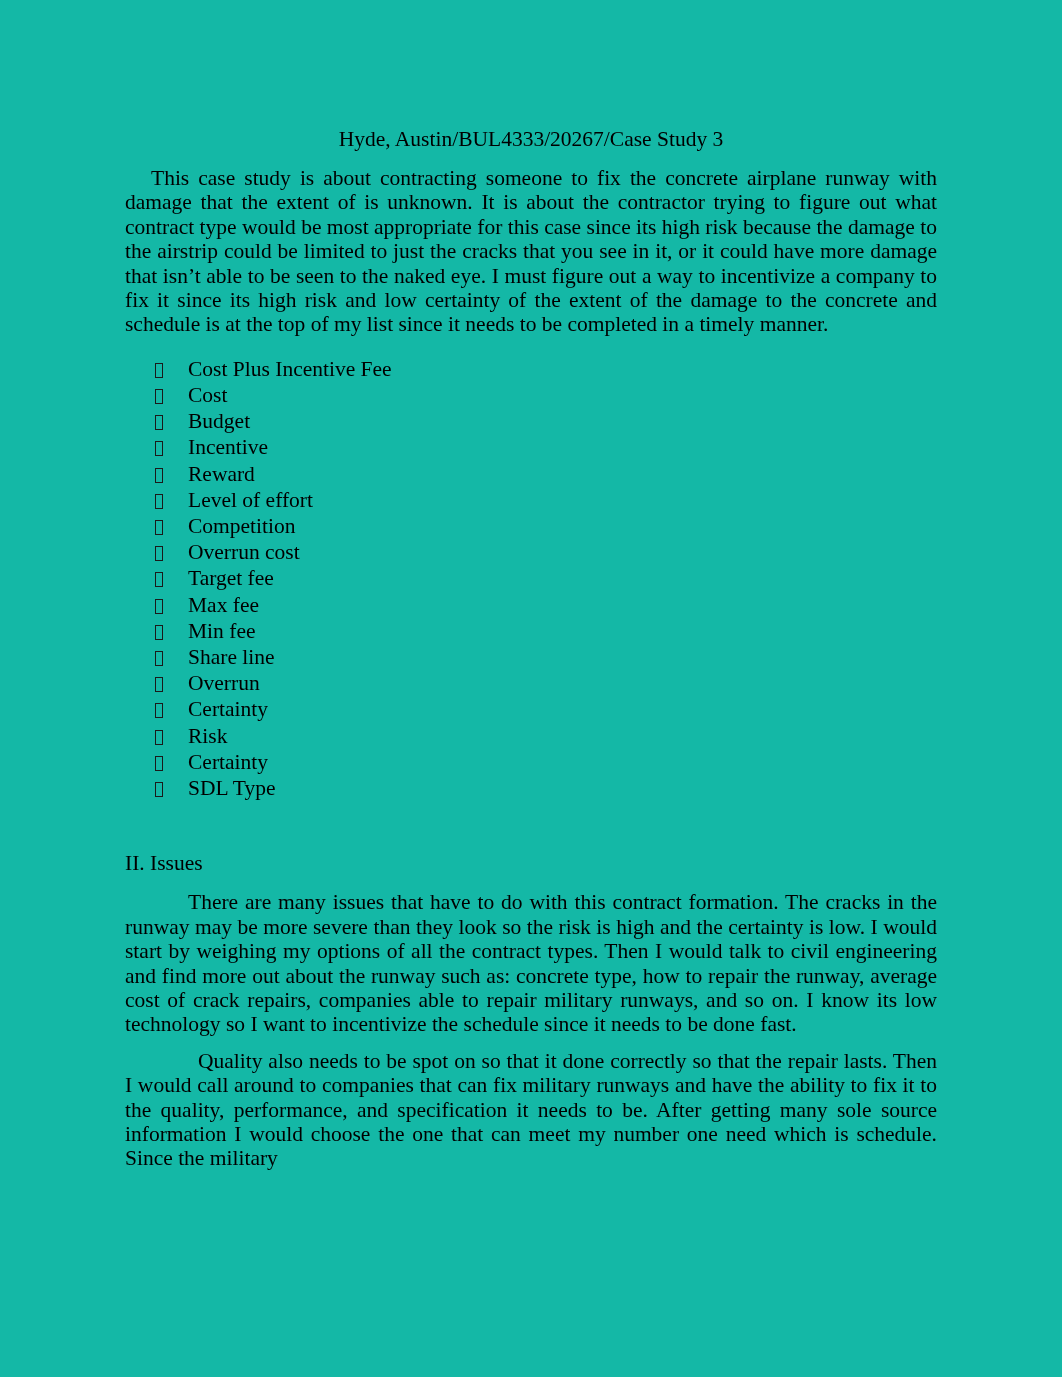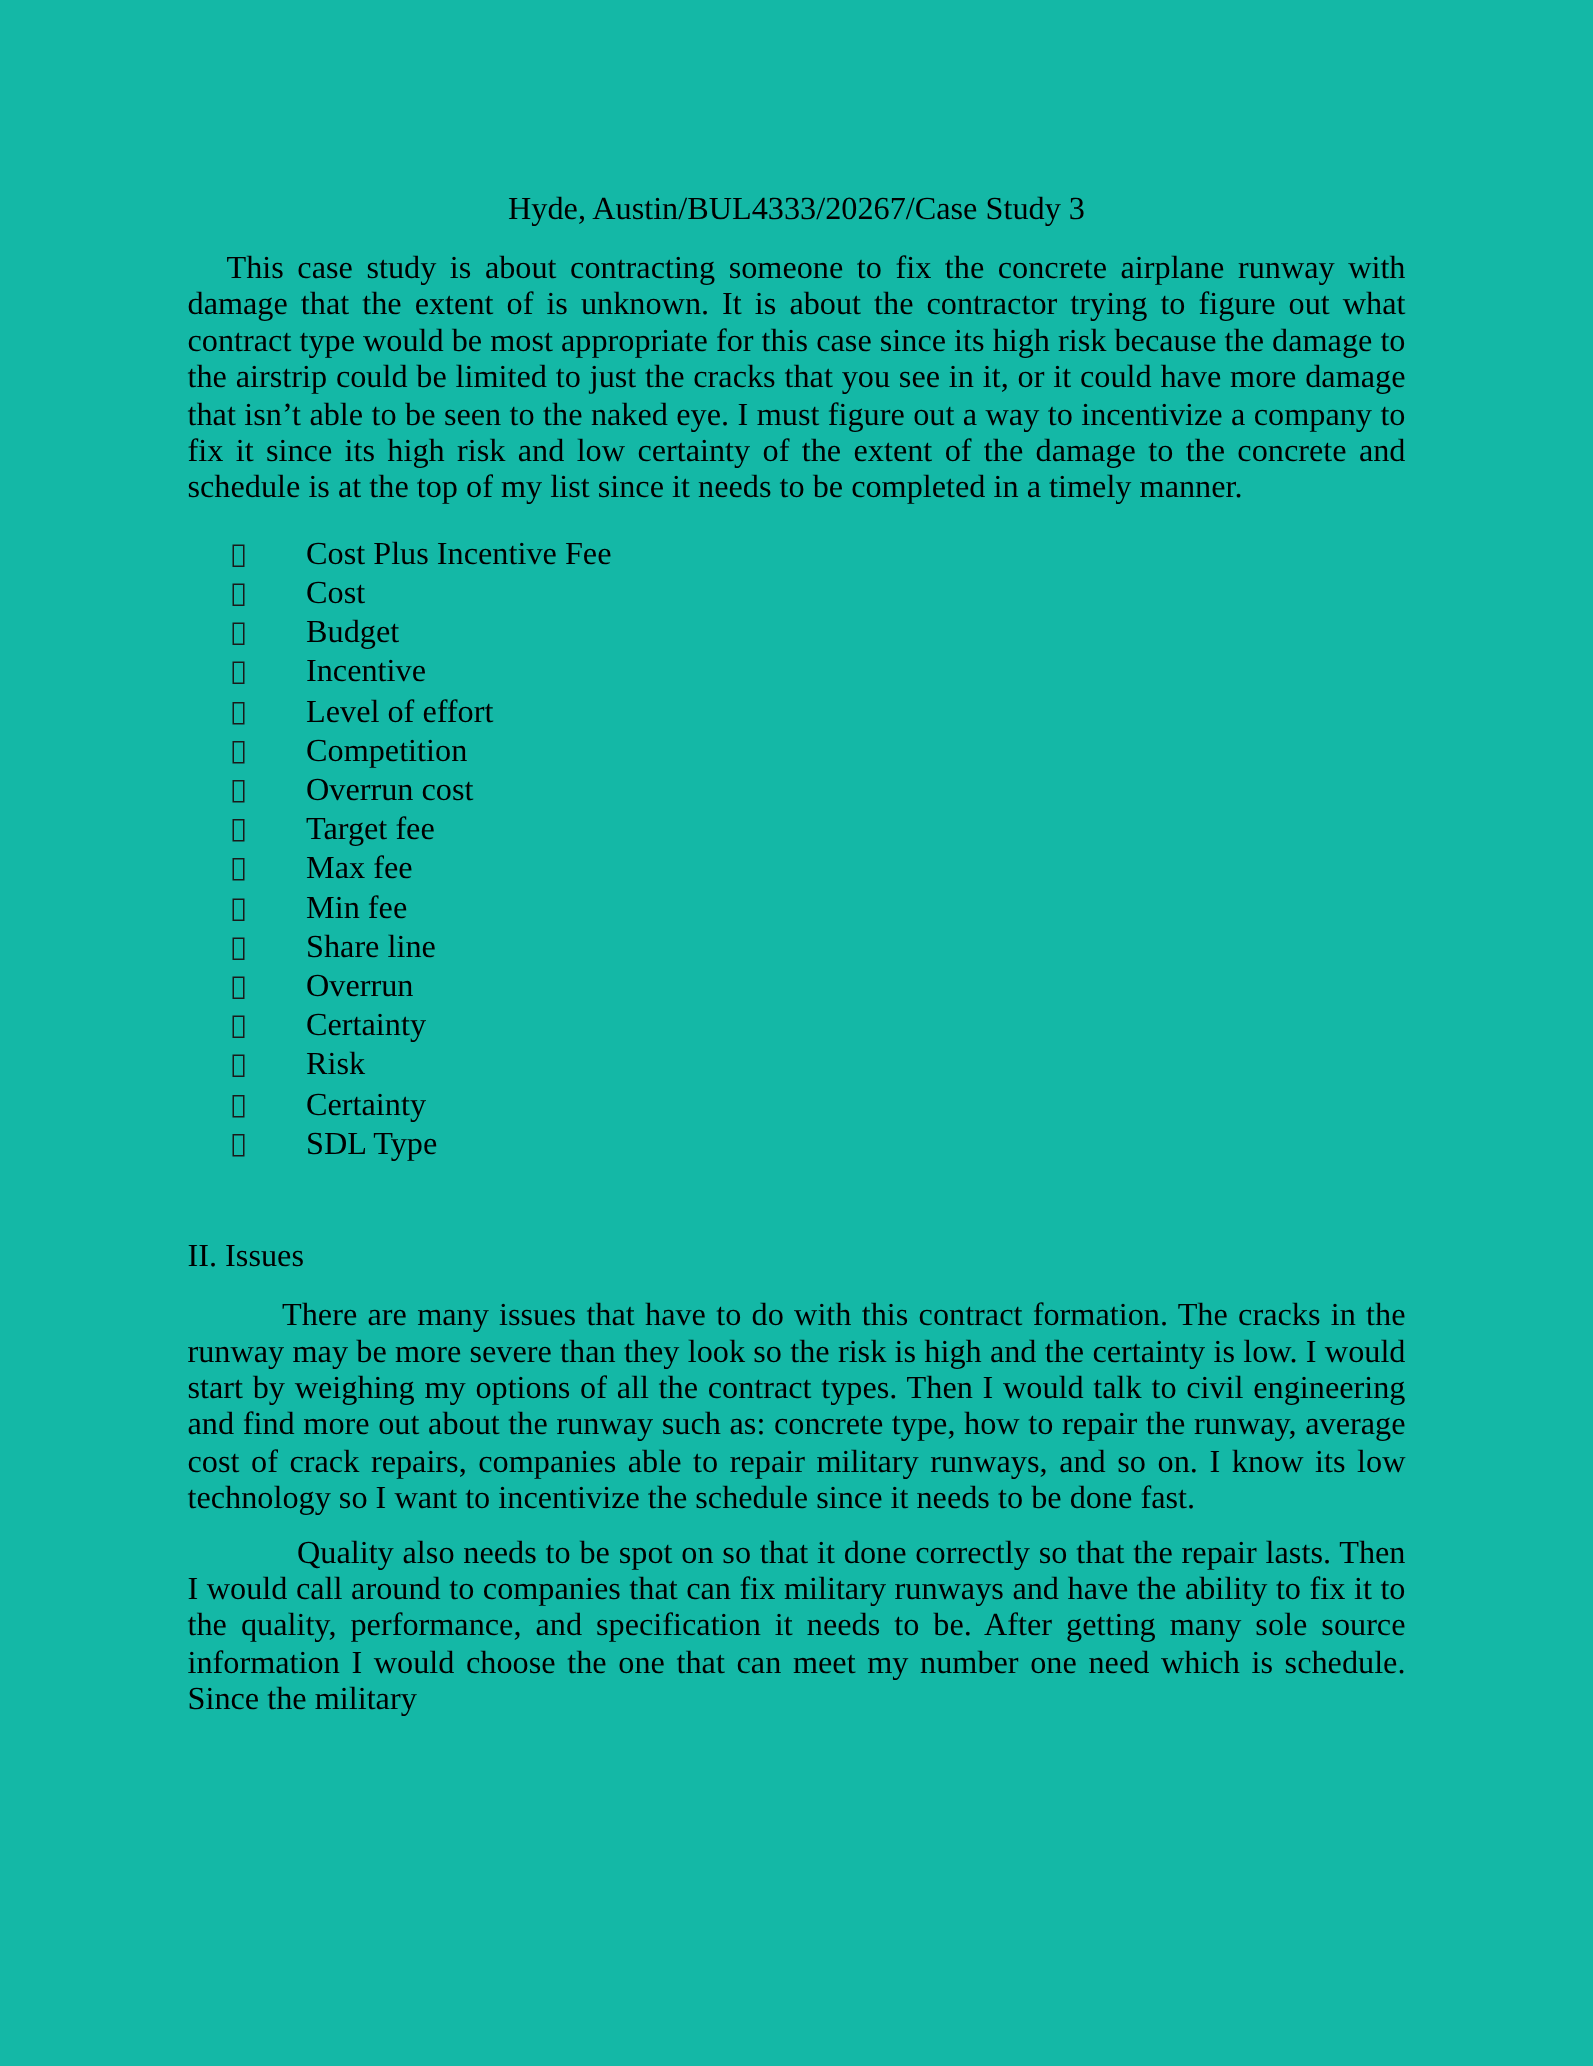--- a/index.html
+++ b/index.html
@@ -62,21 +62,20 @@
     padding: 0;
     padding-top: 19px;
   }
   .bullet-item {
     display: flex;
     align-items: baseline;
     font-size: 21.5px;
     line-height: 26.2px;
     margin: 0;
     padding: 0;
-    gap: 16px;
   }
   .bullet-marker {
     flex: 0 0 auto;
     width: 33px;
     margin-left: 30px;
     display: inline-block;
   }
   
   .tofu {
     display: inline-block;
@@ -112,20 +111,24 @@
         <span class="bullet-marker"><span class="tofu"></span></span>
         <span class="bullet-label">Cost</span>
       </li>
       <li class="bullet-item">
         <span class="bullet-marker"><span class="tofu"></span></span>
         <span class="bullet-label">Budget</span>
       </li>
       <li class="bullet-item">
         <span class="bullet-marker"><span class="tofu"></span></span>
         <span class="bullet-label">Incentive</span>
+      </li>
+      <li class="bullet-item">
+        <span class="bullet-marker"><span class="tofu"></span></span>
+        <span class="bullet-label">Reward</span>
       </li>
       <li class="bullet-item">
         <span class="bullet-marker"><span class="tofu"></span></span>
         <span class="bullet-label">Level of effort</span>
       </li>
       <li class="bullet-item">
         <span class="bullet-marker"><span class="tofu"></span></span>
         <span class="bullet-label">Competition</span>
       </li>
       <li class="bullet-item">

